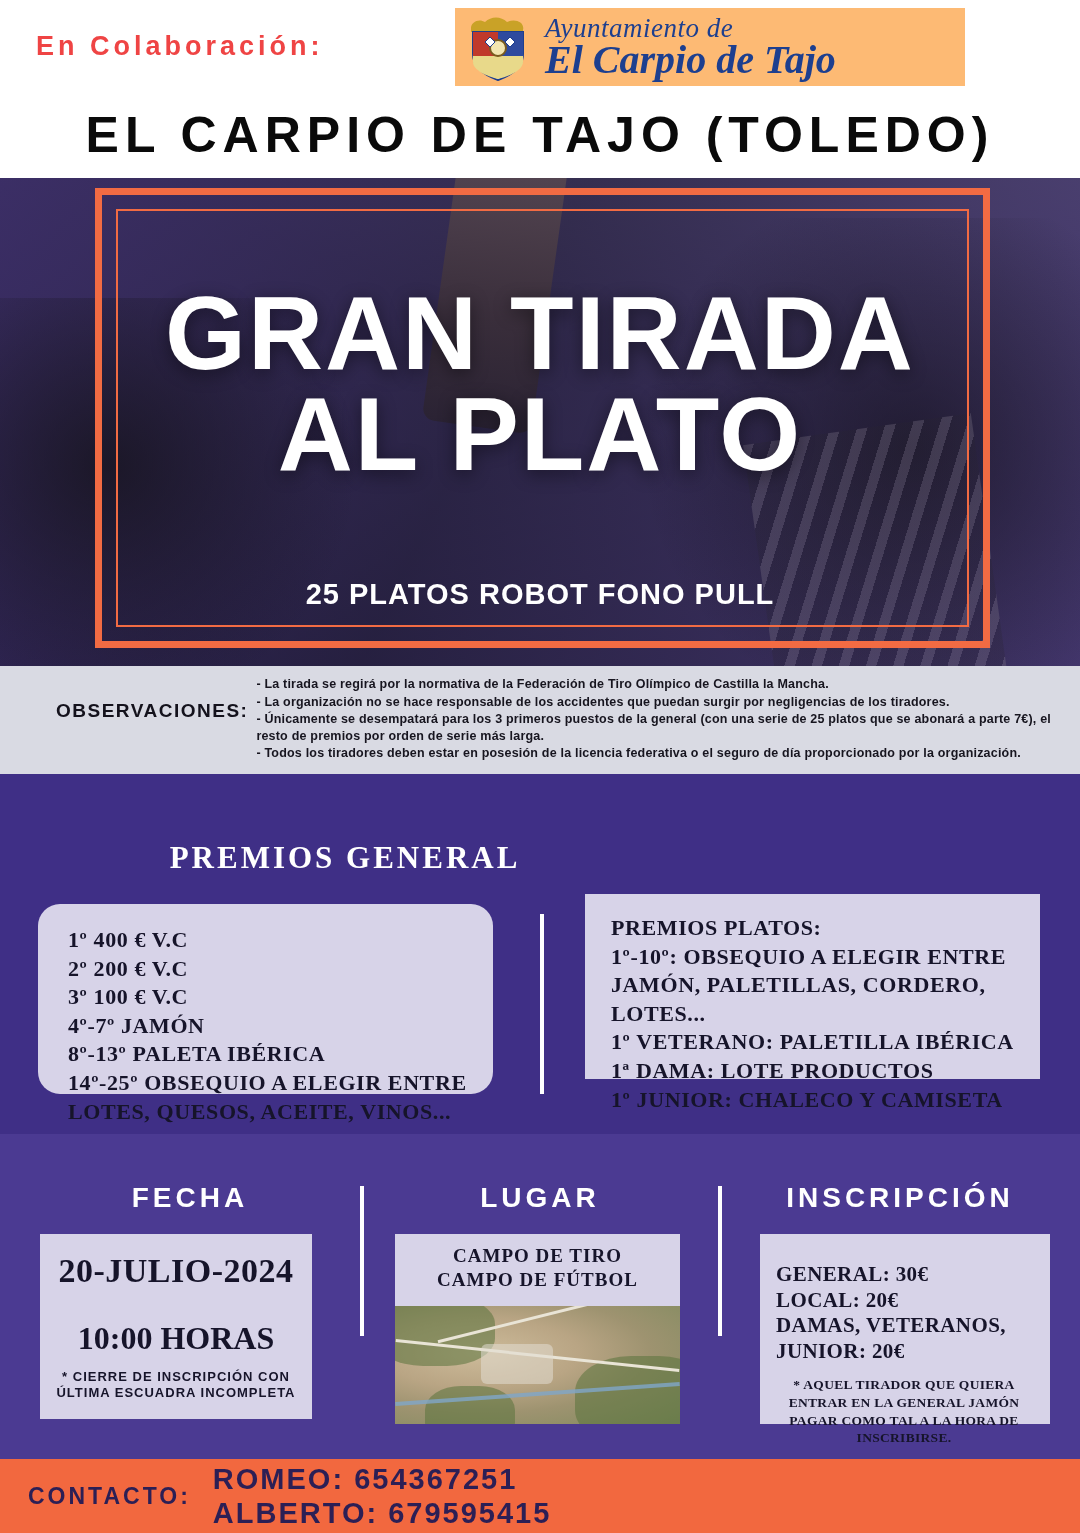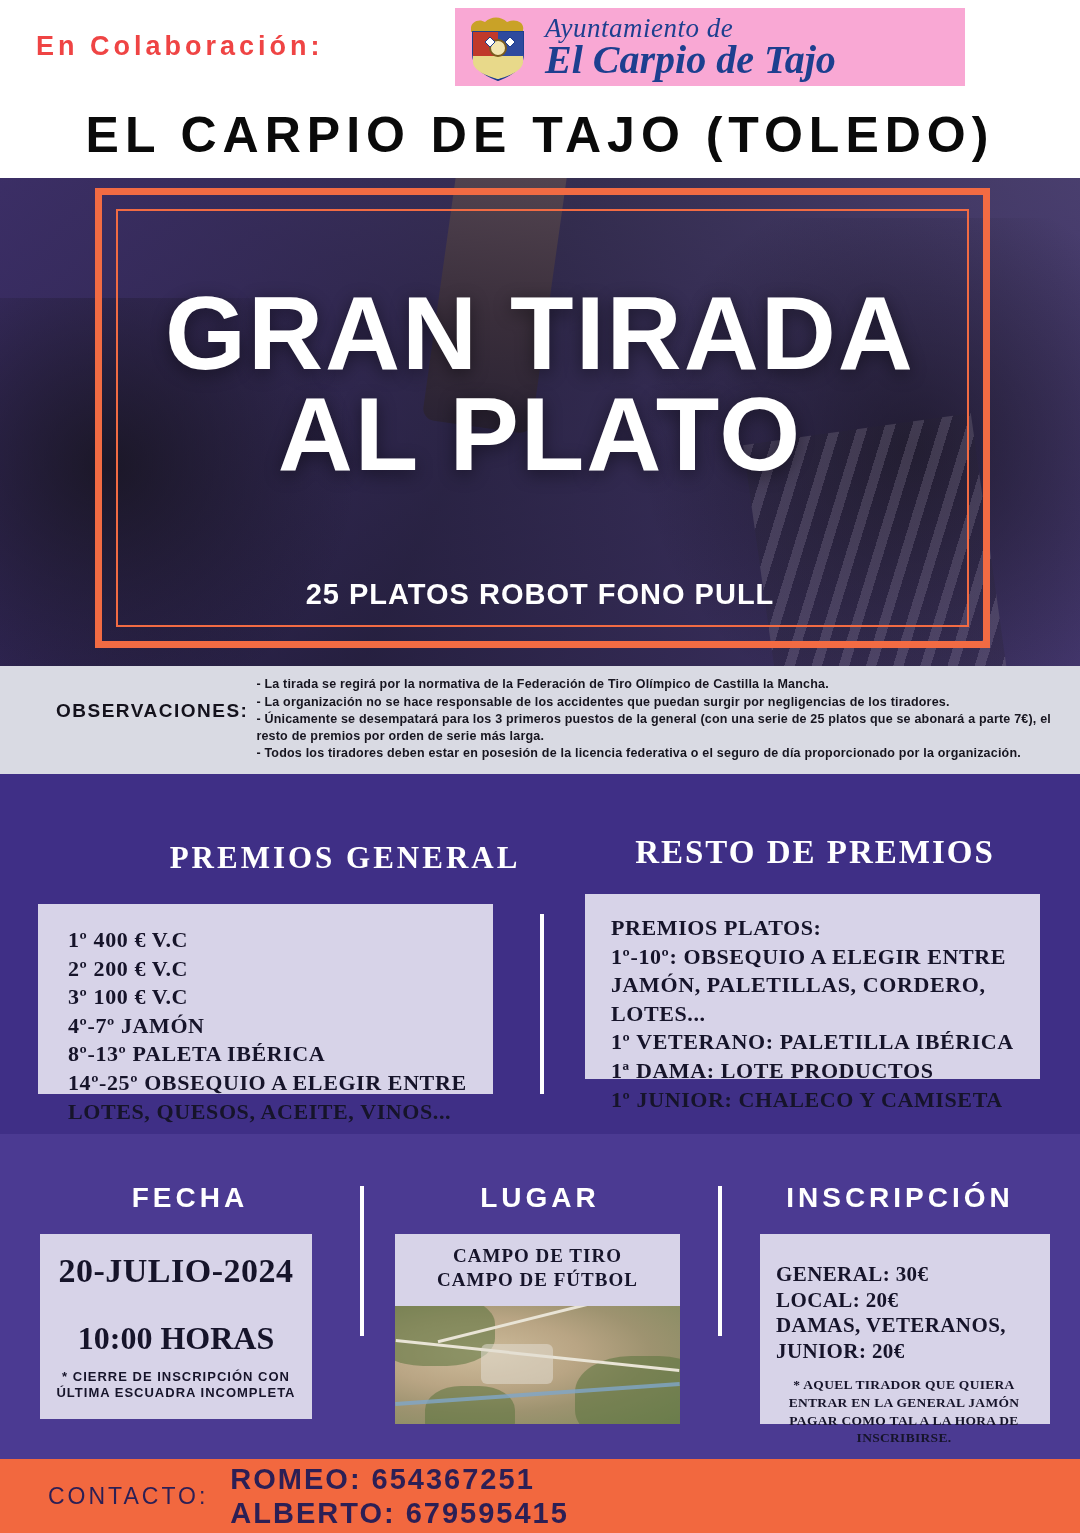--- a/index.html
+++ b/index.html
@@ -39,21 +39,21 @@
     letter-spacing: 4px;
     color: #ef4444;
     margin-left: 36px;
   }
   .logo-box {
     position: absolute;
     left: 455px;
     top: 8px;
     width: 510px;
     height: 78px;
-    background: #f9a8d4;
+    background: #fdba74;
     display: flex;
     align-items: center;
     overflow: hidden;
   }
   .crest {
     width: 74px;
     height: 70px;
     margin-left: 6px;
     position: relative;
     flex: none;
@@ -240,20 +240,21 @@
     font-size: 33px;
     letter-spacing: 2px;
   }
   .premios-box-left {
     position: absolute;
     left: 38px; top: 130px;
     width: 455px; height: 190px;
     background: #d7d3e8;
     padding: 22px 0 0 30px;
     box-sizing: border-box;
+    border-radius: 22px;
   }
   .premios-box-right {
     position: absolute;
     left: 585px; top: 120px;
     width: 455px; height: 185px;
     background: #d7d3e8;
     padding: 20px 0 0 26px;
     box-sizing: border-box;
   }
   .prize-line {
@@ -415,25 +416,25 @@
     position: absolute;
     top: 1459px; left: 0;
     width: 1080px;
     height: 74px;
     background: #f2683f;
     display: flex;
     align-items: center;
   }
   .contact-label {
     font-family: "Liberation Sans", sans-serif;
-    font-weight: normal;
+    font-weight: bold;
     font-size: 23px;
     letter-spacing: 3px;
     color: #2c1f55;
-    margin-left: 48px;
+    margin-left: 28px;
   }
   .contact-lines {
     margin-left: 22px;
     line-height: 1.18;
   }
   .contact-line {
     font-family: "Liberation Sans", sans-serif;
     font-weight: bold;
     font-size: 29px;
     letter-spacing: 2px;
@@ -499,21 +500,20 @@
     <div class="obs-list">
       <div>- La tirada se regirá por la normativa de la Federación de Tiro Olímpico de Castilla la Mancha.</div>
       <div>- La organización no se hace responsable de los accidentes que puedan surgir por negligencias de los tiradores.</div>
       <div>- Únicamente se desempatará para los 3 primeros puestos de la general (con una serie de 25 platos que se abonará a parte 7€), el resto de premios por orden de serie más larga.</div>
       <div>- Todos los tiradores deben estar en posesión de la licencia federativa o el seguro de día proporcionado por la organización.</div>
     </div>
   </div>
 
   <div class="premios">
     <div class="premios-head-left">PREMIOS GENERAL</div>
-    <div class="premios-head-right">RESTO DE PREMIOS</div>
 
     <div class="premios-box-left">
       <div class="prize-line">1º 400 € V.C</div>
       <div class="prize-line">2º 200 € V.C</div>
       <div class="prize-line">3º 100 € V.C</div>
       <div class="prize-line">4º-7º JAMÓN</div>
       <div class="prize-line">8º-13º PALETA IBÉRICA</div>
       <div class="prize-line">14º-25º OBSEQUIO A ELEGIR ENTRE</div>
       <div class="prize-line">LOTES, QUESOS, ACEITE, VINOS...</div>
     </div>

